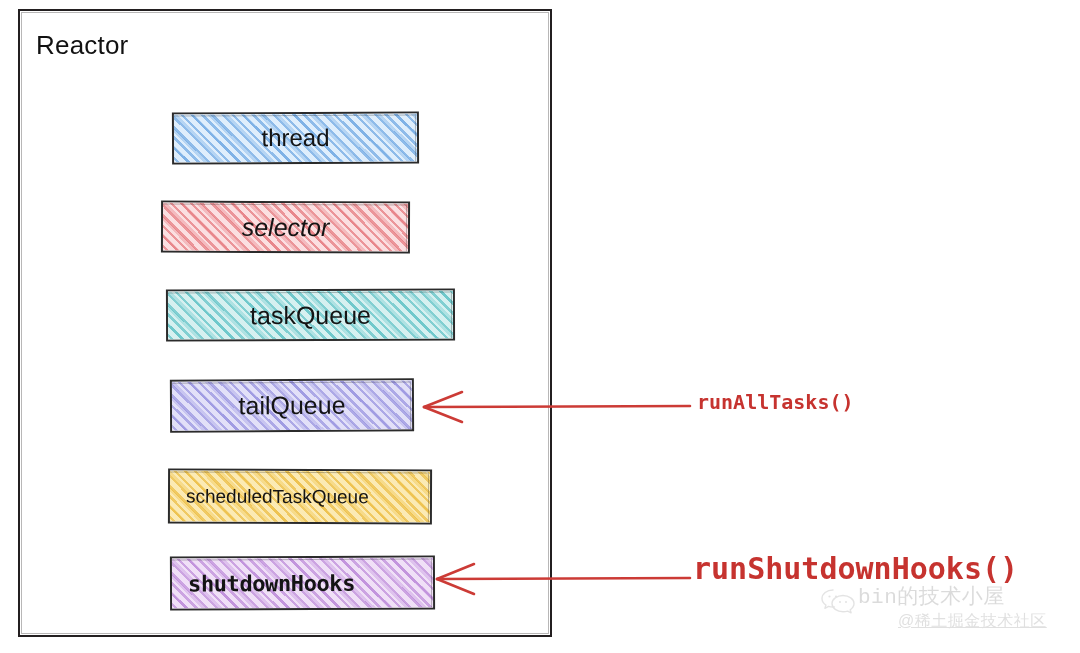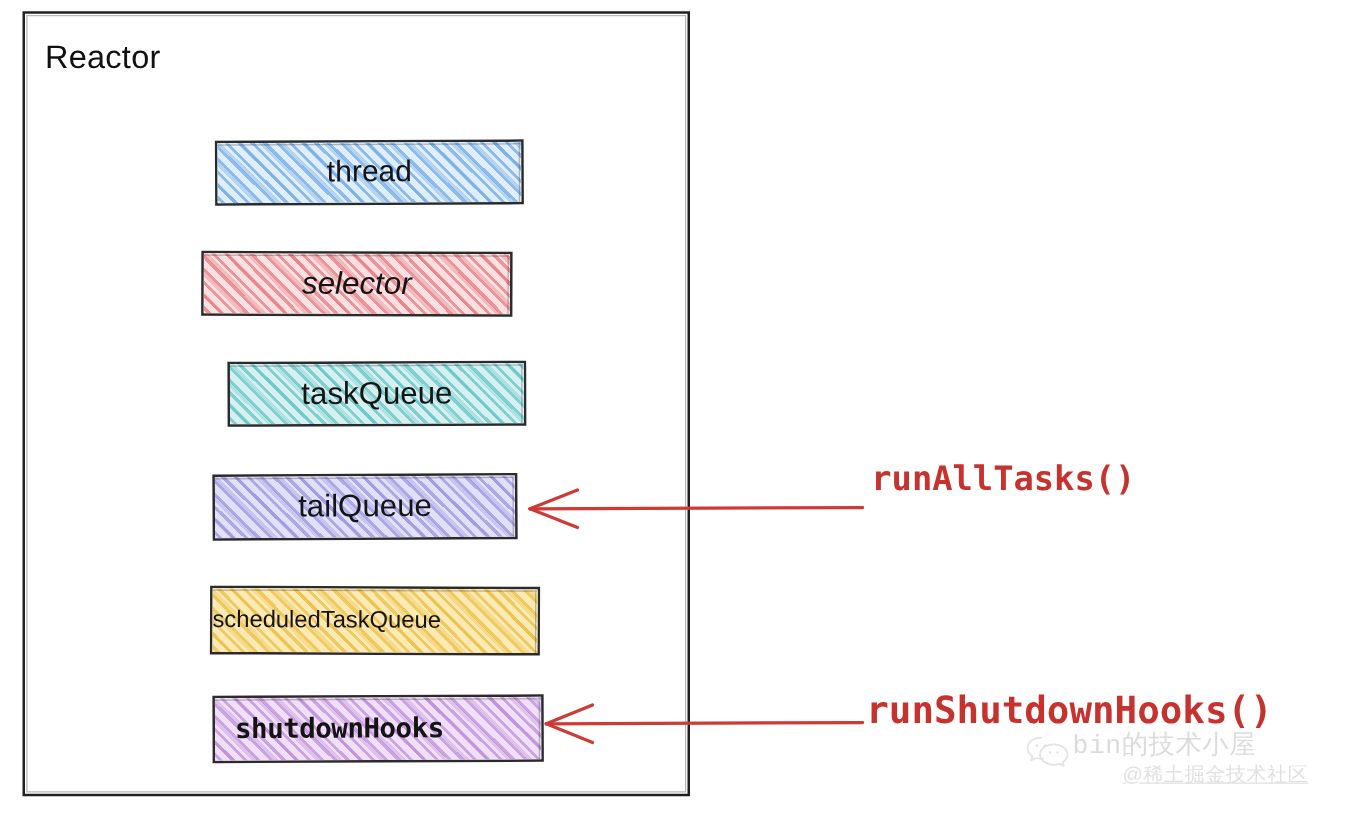--- a/index.html
+++ b/index.html
@@ -84,30 +84,30 @@
   }
   .hbox .lbl.mono {
     font-family: "DejaVu Sans Mono", "Liberation Mono", monospace;
     font-weight: bold;
     letter-spacing: -0.4px;
   }
 
   
   #box-thread   { left: 172px; top: 112px; width: 247px;  height: 52px; transform: rotate(-0.25deg); }
   #box-selector { left: 161px; top: 201px; width: 249px;  height: 52px; transform: rotate(0.18deg); }
-  #box-taskqueue{ left: 166px; top: 289px; width: 239px;  height: 52px; transform: rotate(-0.18deg); margin-left: 16px; }
+  #box-taskqueue{ left: 166px; top: 289px; width: 289px;  height: 52px; transform: rotate(-0.18deg); }
   #box-tailqueue{ left: 170px; top: 379px; width: 244px;  height: 53px; transform: rotate(-0.3deg); }
   #box-scheduled{ left: 168px; top: 469px; width: 264px;  height: 55px; transform: rotate(0.2deg); }
   #box-shutdown { left: 170px; top: 556px; width: 265px;  height: 54px; transform: rotate(-0.22deg); }
 
   #box-thread    .lbl { font-size: 24px; }
   #box-selector  .lbl { font-size: 25px; font-style: italic; }
   #box-taskqueue .lbl { font-size: 25px; }
   #box-tailqueue .lbl { font-size: 25px; }
-  #box-scheduled .lbl { font-size: 19px; text-align: left; }
+  #box-scheduled .lbl { font-size: 19px; text-align: left; padding-left: 16px; }
   #box-shutdown  .lbl { font-size: 22px; text-align: left; padding-left: 16px; }
 
   
   .fill-blue {
     background-color: #ffffff;
     background-image:
       repeating-linear-gradient(45deg,
         rgba(93,156,222,0.00) 0px, rgba(93,156,222,0.00) 2px,
         rgba(93,156,222,0.62) 2px, rgba(93,156,222,0.62) 4.4px,
         rgba(93,156,222,0.00) 4.4px, rgba(93,156,222,0.00) 7.2px),
@@ -188,21 +188,21 @@
     z-index: 5;
   }
   .annot-label {
     position: absolute;
     font-family: "DejaVu Sans Mono", "Liberation Mono", monospace;
     font-weight: bold;
     color: #c6332f;
     white-space: nowrap;
     z-index: 6;
   }
-  #label-runalltasks     { left: 697px; top: 368px; font-size: 27px; }
+  #label-runalltasks     { left: 697px; top: 390px; font-size: 20px; }
   #label-runshutdownhooks{ left: 693px; top: 551px; font-size: 30px; }
 
   
   .watermark {
     position: absolute;
     left: 820px;
     top: 585px;
     width: 256px;
     height: 62px;
     z-index: 7;

